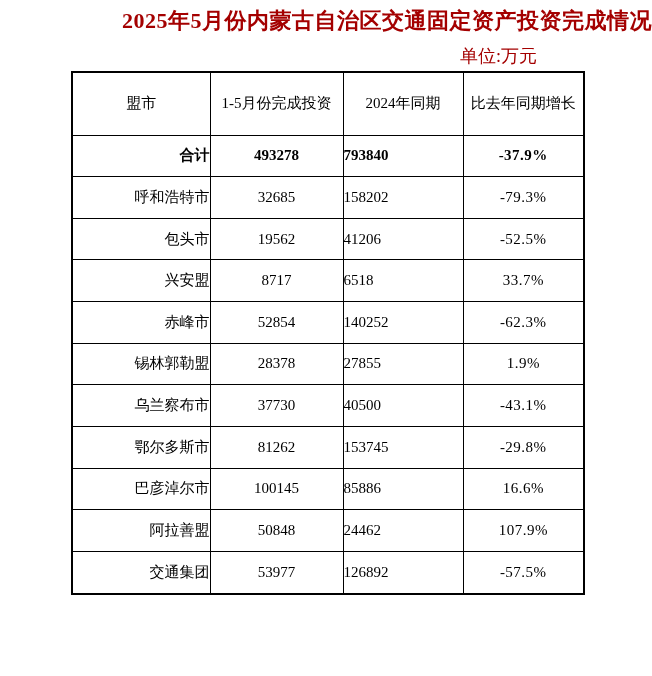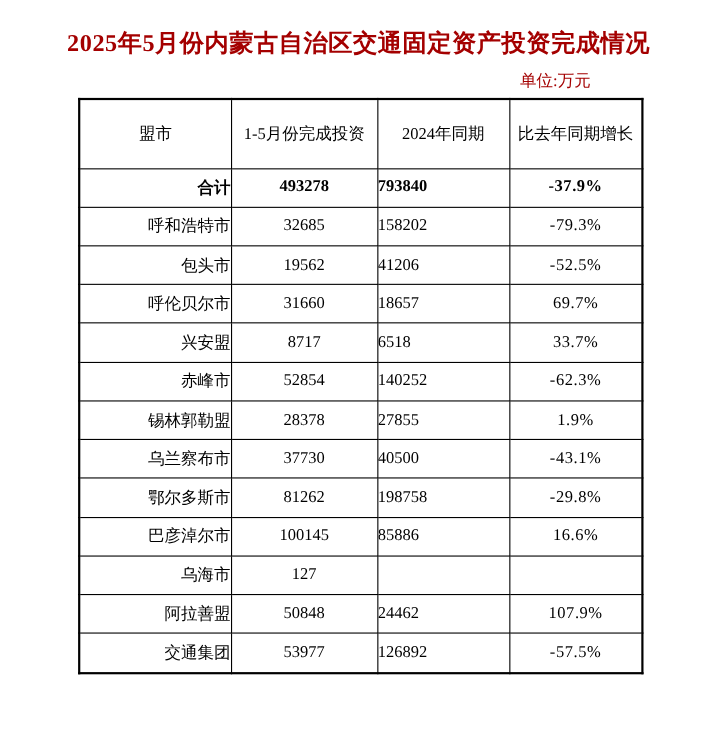--- a/index.html
+++ b/index.html
@@ -8,35 +8,35 @@
     background: #ffffff;
   }
   body {
     width: 652px;
     height: 676px;
     font-family: "Liberation Serif", "DejaVu Serif", serif;
     color: #000000;
     overflow: hidden;
   }
   .page-title {
-    padding-top: 26px;
-    text-align: center;
+    padding-top: 8px;
+    text-align: right;
     font-size: 22px;
     font-weight: bold;
     color: #a40000;
     letter-spacing: 0.5px;
     line-height: 26px;
   }
   .unit-line {
     width: 512px;
     margin: 13px 0 6px 71px;
     box-sizing: border-box;
     padding-right: 46px;
     text-align: right;
-    font-size: 15px;
+    font-size: 18px;
     color: #a40000;
     line-height: 18px;
   }
   table.stat-table {
     border-collapse: collapse;
     table-layout: fixed;
     width: 512px;
     height: 524px;
     margin-left: 71px;
     border: 2px solid #000000;
@@ -96,26 +96,20 @@
         <td class="col2">158202</td>
         <td class="col3">-79.3%</td>
       </tr>
       <tr>
         <td class="col0">包头市</td>
         <td class="col1">19562</td>
         <td class="col2">41206</td>
         <td class="col3">-52.5%</td>
       </tr>
       <tr>
-        <td class="col0">呼伦贝尔市</td>
-        <td class="col1">31660</td>
-        <td class="col2">18657</td>
-        <td class="col3">69.7%</td>
-      </tr>
-      <tr>
         <td class="col0">兴安盟</td>
         <td class="col1">8717</td>
         <td class="col2">6518</td>
         <td class="col3">33.7%</td>
       </tr>
       <tr>
         <td class="col0">赤峰市</td>
         <td class="col1">52854</td>
         <td class="col2">140252</td>
         <td class="col3">-62.3%</td>
@@ -128,34 +122,28 @@
       </tr>
       <tr>
         <td class="col0">乌兰察布市</td>
         <td class="col1">37730</td>
         <td class="col2">40500</td>
         <td class="col3">-43.1%</td>
       </tr>
       <tr>
         <td class="col0">鄂尔多斯市</td>
         <td class="col1">81262</td>
-        <td class="col2">198758</td>
+        <td class="col2">153745</td>
         <td class="col3">-29.8%</td>
       </tr>
       <tr>
         <td class="col0">巴彦淖尔市</td>
         <td class="col1">100145</td>
         <td class="col2">85886</td>
         <td class="col3">16.6%</td>
-      </tr>
-      <tr>
-        <td class="col0">乌海市</td>
-        <td class="col1">127</td>
-        <td class="col2"></td>
-        <td class="col3"></td>
       </tr>
       <tr>
         <td class="col0">阿拉善盟</td>
         <td class="col1">50848</td>
         <td class="col2">24462</td>
         <td class="col3">107.9%</td>
       </tr>
       <tr>
         <td class="col0">交通集团</td>
         <td class="col1">53977</td>

